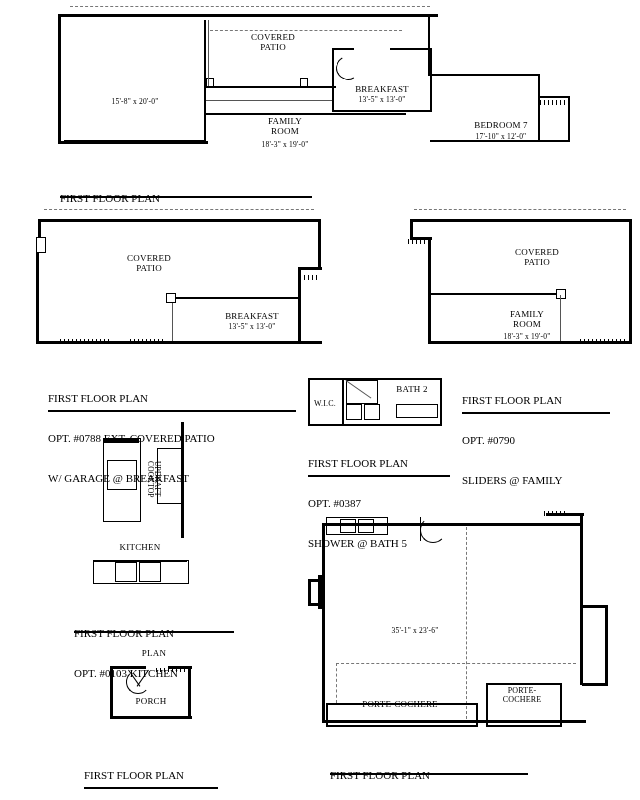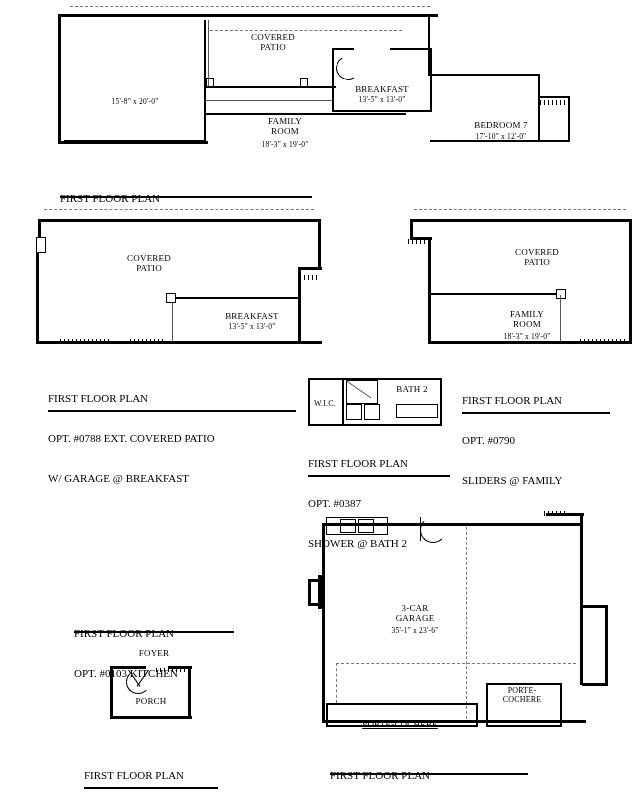--- a/index.html
+++ b/index.html
@@ -160,33 +160,52 @@
     <div class="sq" style="left:64px;top:26px;width:14px;height:14px;"></div>
     <div class="sq" style="left:96px;top:26px;width:40px;height:12px;"></div>
 
     <div class="lbl s8" style="left:6px;top:22px;width:38px;">W.I.C.</div>
     <div class="lbl s9" style="left:84px;top:6px;width:56px;">BATH 2</div>
   </div>
 
   <div class="cap" style="left:308px;top:430px;">
     <div>FIRST FLOOR PLAN</div>
     <div>OPT. #0387</div>
-    <div>SHOWER @ BATH 2</div>
+    <div>SHOWER @ BATH 5</div>
   </div>
   <div class="capline" style="left:308px;top:475px;width:142px;"></div>
 
+  <div class="abs" style="left:85px;top:420px;width:130px;height:170px;">
+
+    <div class="abs" style="left:18px;top:18px;width:36px;height:82px;border:1px solid #000;"></div>
+    <div class="abs" style="left:22px;top:40px;width:28px;height:28px;border:1px solid #000;"></div>
+    <div class="fill" style="left:18px;top:18px;width:36px;height:5px;"></div>
+
+    <div class="wall" style="left:96px;top:2px;width:3px;height:116px;"></div>
+    <div class="abs" style="left:72px;top:28px;width:24px;height:54px;border:1px solid #000;"></div>
+    <div class="lbl s75" style="left:64px;top:28px;width:12px;height:62px;
+        writing-mode:vertical-rl;text-orientation:mixed;white-space:pre-line;line-height:1;">UPDRAFT
+COOKTOP</div>
+
+    <div class="lbl s9" style="left:0px;top:122px;width:110px;">KITCHEN</div>
+
+    <div class="abs" style="left:8px;top:140px;width:94px;height:22px;border:1px solid #000;"></div>
+    <div class="sq" style="left:30px;top:142px;width:20px;height:18px;"></div>
+    <div class="sq" style="left:54px;top:142px;width:20px;height:18px;"></div>
+    <div class="thin" style="left:8px;top:140px;width:94px;height:2px;background:#000;"></div>
+  </div>
 
   <div class="cap" style="left:74px;top:600px;">
     <div>FIRST FLOOR PLAN</div>
     <div>OPT. #0103 KITCHEN</div>
   </div>
   <div class="capline" style="left:74px;top:631px;width:160px;"></div>
 
   <div class="abs" style="left:100px;top:648px;width:120px;height:90px;">
-    <div class="lbl s9" style="left:14px;top:0px;width:80px;">FOYER</div>
+    <div class="lbl s9" style="left:14px;top:0px;width:80px;">PLAN</div>
 
     <div class="wall" style="left:10px;top:18px;width:3px;height:52px;"></div>
     <div class="wall" style="left:10px;top:18px;width:36px;height:3px;"></div>
     <div class="wall" style="left:10px;top:68px;width:82px;height:3px;"></div>
     <div class="wall" style="left:68px;top:18px;width:24px;height:3px;"></div>
     <div class="wall" style="left:88px;top:18px;width:3px;height:52px;"></div>
 
     <div class="thin" style="left:28px;top:22px;width:1px;height:20px;background:#000;transform:rotate(-35deg);transform-origin:top;"></div>
     <div class="thin" style="left:48px;top:22px;width:1px;height:20px;background:#000;transform:rotate(35deg);transform-origin:top;"></div>
     <div class="arc" style="left:26px;top:22px;width:22px;height:22px;"></div>
@@ -218,26 +237,24 @@
     <div class="thin" style="left:120px;top:12px;width:1px;height:24px;background:#000;"></div>
 
     <div class="wall" style="left:8px;top:74px;width:16px;height:3px;"></div>
     <div class="wall" style="left:8px;top:74px;width:3px;height:26px;"></div>
     <div class="wall" style="left:8px;top:98px;width:16px;height:3px;"></div>
 
     <div class="dashv" style="left:166px;top:22px;height:192px;"></div>
     <div class="dash" style="left:36px;top:158px;width:240px;"></div>
     <div class="dashv" style="left:36px;top:158px;height:40px;"></div>
 
-    <div class="lbl s9" style="left:60px;top:98px;width:110px;white-space:pre-line;">3-CAR
-GARAGE</div>
     <div class="lbl dim" style="left:60px;top:122px;width:110px;">35'-1" x 23'-6"</div>
 
     <div class="abs" style="left:26px;top:198px;width:148px;height:20px;border:2px solid #000;"></div>
-    <div class="lbl s9" style="left:26px;top:214px;width:148px;text-decoration:underline;">PORTE-COCHERE</div>
+    <div class="lbl s9" style="left:26px;top:194px;width:148px;">PORTE-COCHERE</div>
 
     <div class="abs" style="left:186px;top:178px;width:72px;height:40px;border:2px solid #000;"></div>
     <div class="lbl s8" style="left:186px;top:182px;width:72px;white-space:pre-line;">PORTE-
 COCHERE</div>
 
     <div class="wall" style="left:282px;top:178px;width:26px;height:3px;"></div>
     <div class="wall" style="left:305px;top:100px;width:3px;height:80px;"></div>
     <div class="wall" style="left:282px;top:100px;width:26px;height:3px;"></div>
     <div class="hatch" style="left:244px;top:6px;width:22px;height:5px;"></div>
     <div class="thin" style="left:18px;top:70px;width:6px;height:34px;background:#000;"></div>

